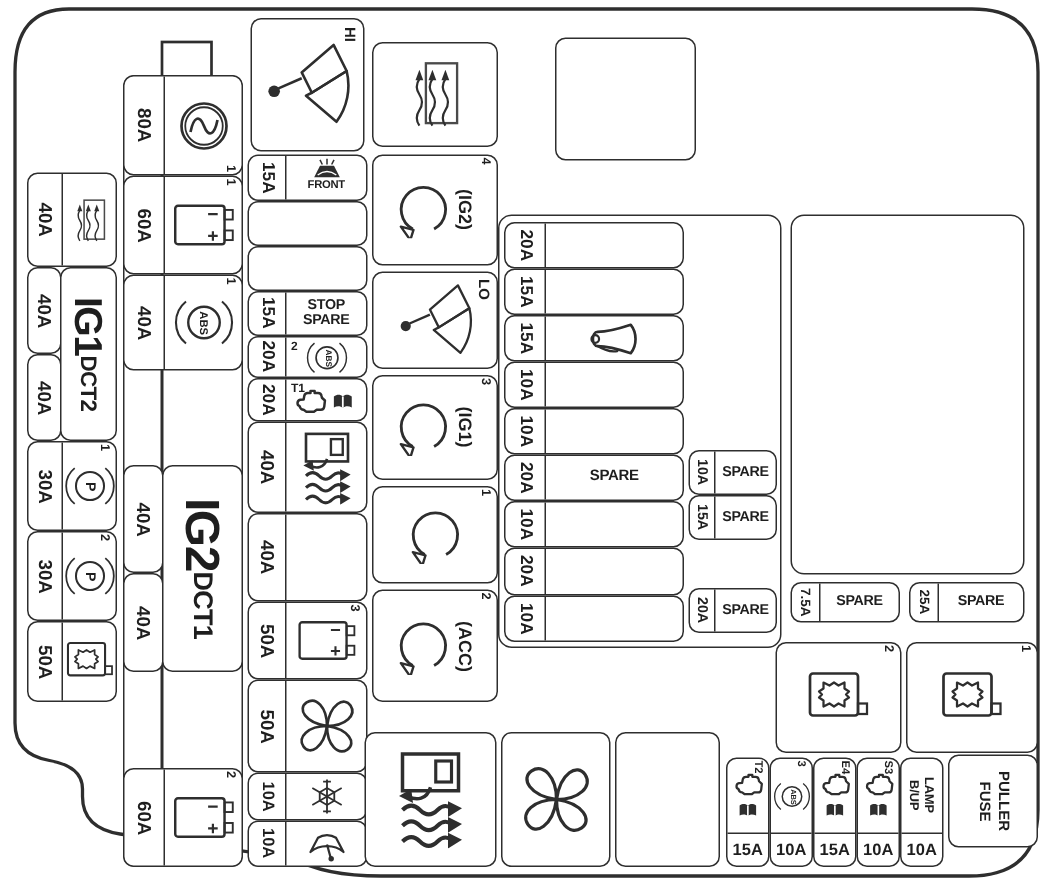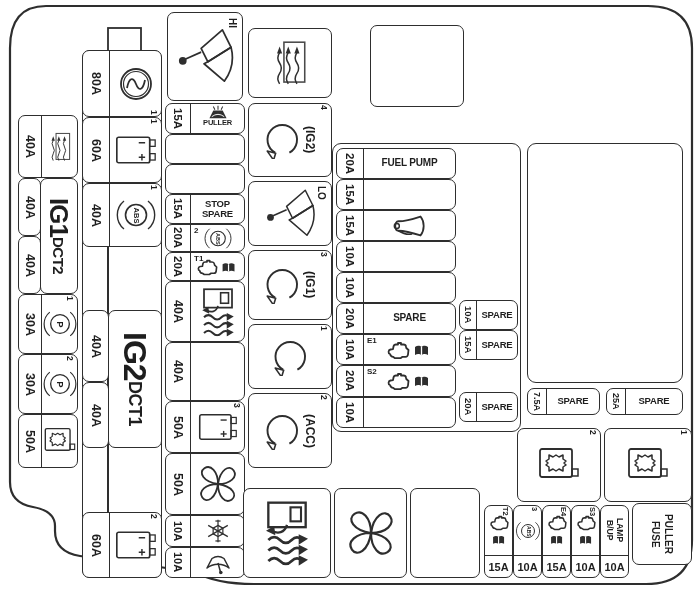--- a/index.html
+++ b/index.html
@@ -268,21 +268,21 @@
 </div>
 
 <div class="cell" style="left:165px;top:103px;width:80px;height:31px">
   <div class="amp divR" style="width:24px">
       <span style="font-size:11.5px">15A</span>
     </div>
   <div class="lbl" style="justify-content:flex-start;padding-top:1px">
     <svg width="22" height="14" viewBox="0 0 28 18">
         <use href="#sym-washer"></use>
       </svg>
-    <span class="ht" style="font-size:7.5px">PULLER</span>
+    <span class="ht" style="font-size:7.5px">FRONT</span>
   </div>
 </div>
 <div class="cell" style="left:165px;top:134px;width:80px;height:30px"></div>
 <div class="cell" style="left:165px;top:164px;width:80px;height:30px"></div>
 <div class="cell" style="left:165px;top:194px;width:80px;height:30px">
   <div class="amp divR" style="width:24px">
       <span style="font-size:11.5px">15A</span>
     </div>
   <div class="lbl">
       <div class="ht" style="font-size:9.5px;width:50px">STOP SPARE</div>
@@ -442,23 +442,20 @@
       </svg>
     </div>
 </div>
 <div class="cell" style="left:410px;top:488px;width:70px;height:90px"></div>
 
 <div class="box" style="left:332px;top:143px;width:189px;height:289px"></div>
 <div class="cell" style="left:336px;top:148px;width:120px;height:31px">
   <div class="amp divR" style="width:26px">
       <span style="font-size:11.5px">20A</span>
     </div>
-  <div class="lbl">
-      <div class="ht" style="font-size:10px;width:56px">FUEL PUMP</div>
-    </div>
 </div>
 <div class="cell" style="left:336px;top:179px;width:120px;height:31px">
   <div class="amp divR" style="width:26px">
       <span style="font-size:11.5px">15A</span>
     </div>
 </div>
 <div class="cell" style="left:336px;top:210px;width:120px;height:31px">
   <div class="amp divR" style="width:26px">
       <span style="font-size:11.5px">15A</span>
     </div>
@@ -483,39 +480,25 @@
       <span style="font-size:11.5px">20A</span>
     </div>
   <div class="lbl">
       <div class="ht" style="font-size:10px">SPARE</div>
     </div>
 </div>
 <div class="cell" style="left:336px;top:334px;width:120px;height:31px">
   <div class="amp divR" style="width:26px">
       <span style="font-size:11.5px">10A</span>
     </div>
-  <div class="lbl">
-    <span class="supL">E1</span>
-    <svg width="48" height="22" viewBox="0 0 48 20">
-      <use href="#sym-engine" x="0" y="1" width="24" height="19"></use>
-        <use href="#sym-ecu" x="28" y="4" width="16" height="13"></use>
-    </svg>
-  </div>
 </div>
 <div class="cell" style="left:336px;top:365px;width:120px;height:32px">
   <div class="amp divR" style="width:26px">
       <span style="font-size:11.5px">20A</span>
     </div>
-  <div class="lbl">
-    <span class="supL">S2</span>
-    <svg width="48" height="22" viewBox="0 0 48 20">
-      <use href="#sym-engine" x="0" y="1" width="24" height="19"></use>
-        <use href="#sym-ecu" x="28" y="4" width="16" height="13"></use>
-    </svg>
-  </div>
 </div>
 <div class="cell" style="left:336px;top:397px;width:120px;height:31px">
   <div class="amp divR" style="width:26px">
       <span style="font-size:11.5px">10A</span>
     </div>
 </div>
 
 <div class="cell" style="left:459px;top:300px;width:59px;height:30px">
   <div class="amp divR" style="width:16px">
       <span style="font-size:9.5px">10A</span>

